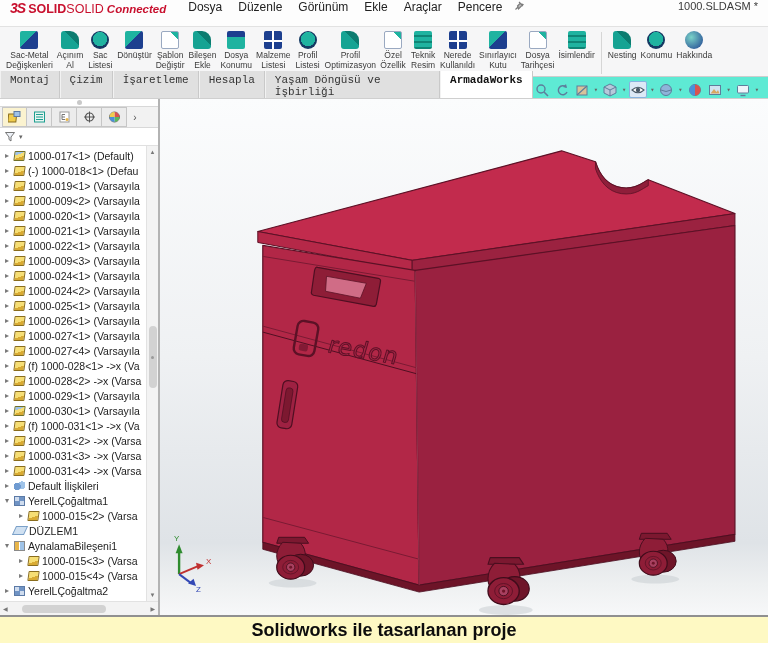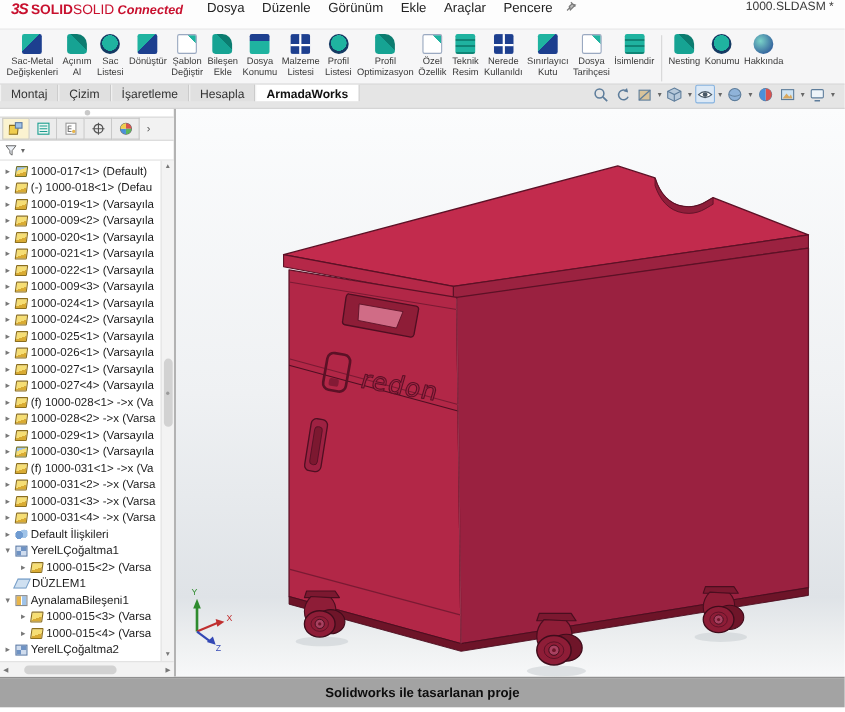--- a/index.html
+++ b/index.html
@@ -28,21 +28,21 @@
   .ic1 { background:linear-gradient(135deg,#1fb3a0 0 45%,#1d3f8f 45%); }
   .ic2 { background:linear-gradient(45deg,#16a393 0 60%,#0c7c70 60%); border-radius:3px 9px 3px 3px; }
   .ic3 { background:radial-gradient(circle at 50% 45%,#1fb3a0 0 52%,#143a63 54%); border-radius:50%; }
   .ic4 { background:linear-gradient(225deg,#1fb3a0 0 24%,#ffffff 24%); border:1px solid #9aa9c1; }
   .ic5 { background:linear-gradient(180deg,#1d3f8f 0 35%,#1fb3a0 35%); }
   .ic6 { background:radial-gradient(circle at 35% 35%,#7ad2c8,#1d3f8f); border-radius:50%; }
   .ic8 { background:repeating-linear-gradient(180deg,#1fb3a0 0 4px,#0f8576 4px 6px); }
   .ic9 { background:linear-gradient(#fff,#fff) 50% 0/2px 100% no-repeat, linear-gradient(#fff,#fff) 0 55%/100% 2px no-repeat, #1d3f8f; }
 
   
-  .tabrow { height:22px; background:#e5e5e5; display:flex; align-items:flex-start; border-bottom:1px solid #cfcfcf; }
+  .tabrow { height:22px; background:#5eead4; display:flex; align-items:flex-end; border-bottom:1px solid #cfcfcf;font-family:Liberation Mono, monospace; }
   .tab { padding:3px 9px 0 9px; font-size:11px; color:#333; background:#e0e0e0; border-right:1px solid #c9c9c9; border-left:1px solid #f2f2f2; }
   .tab.active { background:#ffffff; font-weight:bold; color:#111; }
   .viewbar { margin-left:auto; display:flex; align-items:center; gap:2px; padding-right:8px; }
   .vico { width:18px; height:17px; display:flex; align-items:center; justify-content:center; border-radius:2px; }
   .vico.pressed { background:#dce9f6; border:1px solid #86b3e0; }
   .caret { font-size:7px; color:#666; margin:0 1px; }
 
   
   .main { display:flex; height:516px; }
 
@@ -75,21 +75,21 @@
   .hscroll { height:14px; flex:none; background:#f3f3f3; border-top:1px solid #e2e2e2; display:flex; align-items:center; padding:0 3px; }
   .hthumb { width:84px; height:8px; background:#d2d2d2; border-radius:4px; margin-left:14px; }
   .hscroll .sarrow { height:auto; }
   .hscroll .right { margin-left:auto; }
 
   
   .viewport { flex:1; position:relative; background:linear-gradient(180deg,#fbfcfd 0%,#eff1f3 50%,#dfe3e7 86%,#eef0f1 94%,#f7f8f9 100%); }
   .viewport svg { position:absolute; inset:0; }
 
   
-  .caption { height:26px; display:flex; align-items:center; justify-content:center; font-size:12px; font-weight:bold; color:#0d0d0d; background:#a3a3a3; }
+  .caption { height:26px; display:flex; align-items:center; justify-content:center; font-size:18px; font-weight:bold; color:#0d0d0d; background:#fef9c3; }
 </style>
 </head>
 <body>
 
 <div class="app">
 
   <div class="titlebar">
     <div class="brand">
       <span class="logo-mark">3S</span>
       <span class="wordmark"><b>SOLID</b><span>SOLID</span></span>
@@ -229,20 +229,21 @@
       </div>
   </div>
 
   <div class="tabrow">
     <div style="display:flex">
 
     <div class="tab">Montaj</div>
         <div class="tab">Çizim</div>
         <div class="tab">İşaretleme</div>
         <div class="tab">Hesapla</div>
+        <div class="tab">Yaşam Döngüsü ve İşbirliği</div>
         <div class="tab active">ArmadaWorks</div>
       </div>
     <div class="viewbar">
       <span class="vico">
           <svg width="14" height="14" viewBox="0 0 14 14">
             <circle cx="6" cy="6" r="4" fill="none" stroke="#5e7d9b" stroke-width="1.4"></circle>
             <line x1="9" y1="9" x2="13" y2="13" stroke="#5e7d9b" stroke-width="1.6"></line>
           </svg>
         </span>
       <span class="vico">

